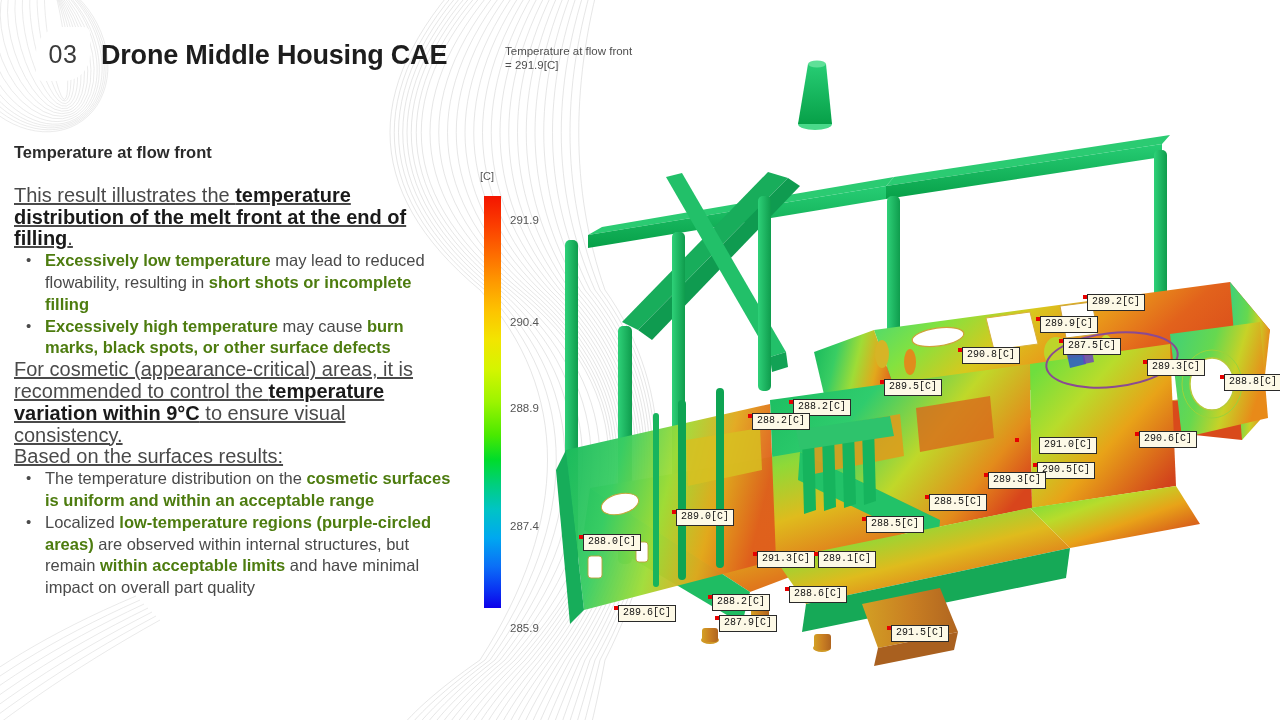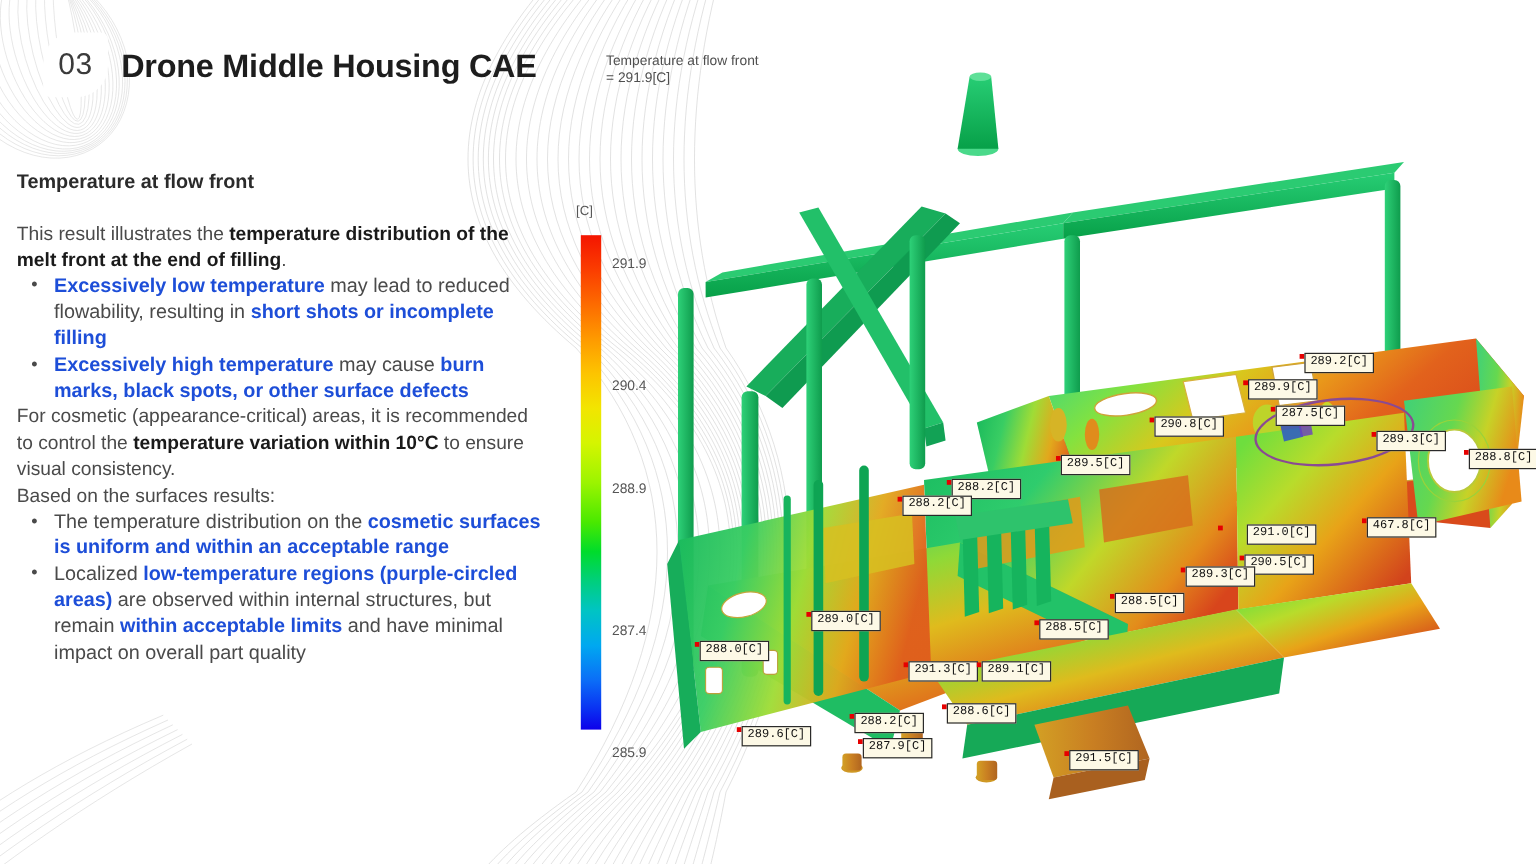--- a/index.html
+++ b/index.html
@@ -26,31 +26,31 @@
   .badge span{font-size:25px;color:#3b3b3b;font-weight:400;letter-spacing:.5px;}
   .slide-title{
     position:absolute;left:101px;top:40px;z-index:5;
     font-size:27px;font-weight:bold;color:#1d1d1d;letter-spacing:-.2px;
     white-space:nowrap;
   }
 
   
   .text-col{position:absolute;left:14px;top:143px;width:440px;z-index:4;}
   .sec-title{font-size:16.5px;font-weight:bold;color:#2b2b2b;margin:0 0 22px 0;line-height:1.2;}
-  .para{font-size:16px;line-height:21.8px;color:#4a4a4a;margin:0;}
+  .para{font-size:20px;line-height:21.8px;color:#4a4a4a;margin:0;text-decoration:underline;}
   .para b{color:#1a1a1a;font-weight:bold;}
   ul.bl{list-style:none;margin:0;padding:0;}
   ul.bl li{
     position:relative;padding-left:31px;font-size:16.5px;line-height:21.8px;
     color:#4a4a4a;
   }
   ul.bl li:before{
     content:"\2022";position:absolute;left:12px;top:-1px;color:#4a4a4a;font-size:15px;
   }
-  ul.bl li b{color:#1d4ed8;font-weight:bold;}
+  ul.bl li b{color:#4d7c0f;font-weight:bold;}
 
   
   .cae{position:absolute;left:470px;top:0;width:810px;height:720px;z-index:3;}
   .cae-caption{
     position:absolute;left:35px;top:44px;width:230px;
     font-size:11.5px;line-height:14px;color:#4f4f4f;
   }
   .cb-unit{position:absolute;left:10px;top:170px;font-size:11px;color:#555;}
   .colorbar{
     position:absolute;left:14px;top:196px;width:17px;height:412px;
@@ -162,21 +162,21 @@
     <div class="sec-title">Temperature at flow front</div>
 
     <p class="para"><span>This result illustrates the </span><b>temperature distribution of the melt front at the end of filling</b><span>.</span></p>
 
 
     <ul class="bl">
       <li><b>Excessively low temperature</b><span> may lead to reduced flowability, resulting in </span><b>short shots or incomplete filling</b></li>
       <li><b>Excessively high temperature</b><span> may cause </span><b>burn marks, black spots, or other surface defects</b></li>
     </ul>
 
-    <p class="para"><span>For cosmetic (appearance-critical) areas, it is recommended to control the </span><b>temperature variation within 10°C</b><span> to ensure visual consistency.</span></p>
+    <p class="para"><span>For cosmetic (appearance-critical) areas, it is recommended to control the </span><b>temperature variation within 9°C</b><span> to ensure visual consistency.</span></p>
 
     <p class="para">Based on the surfaces results:</p>
 
     <ul class="bl">
       <li><span>The temperature distribution on the </span><b>cosmetic surfaces is uniform and within an acceptable range</b></li>
       <li><span>Localized </span><b>low-temperature regions (purple-circled areas)</b><span> are observed within internal structures, but remain </span><b>within acceptable limits</b><span> and have minimal impact on overall part quality</span></li>
     </ul>
   </div>
 
   <div class="cae">
@@ -375,21 +375,21 @@
       <div class="pdot" style="left:319px;top:400px"></div>
       <div class="plabel" style="left:323px;top:399px">288.2[C]</div>
 
       <div class="pdot" style="left:278px;top:414px"></div>
       <div class="plabel" style="left:282px;top:413px">288.2[C]</div>
 
       <div class="pdot" style="left:545px;top:438px"></div>
       <div class="plabel" style="left:569px;top:437px">291.0[C]</div>
 
       <div class="pdot" style="left:665px;top:432px"></div>
-      <div class="plabel" style="left:669px;top:431px">467.8[C]</div>
+      <div class="plabel" style="left:669px;top:431px">290.6[C]</div>
 
       <div class="pdot" style="left:563px;top:463px"></div>
       <div class="plabel" style="left:567px;top:462px">290.5[C]</div>
 
       <div class="pdot" style="left:514px;top:473px"></div>
       <div class="plabel" style="left:518px;top:472px">289.3[C]</div>
 
       <div class="pdot" style="left:455px;top:495px"></div>
       <div class="plabel" style="left:459px;top:494px">288.5[C]</div>
 

